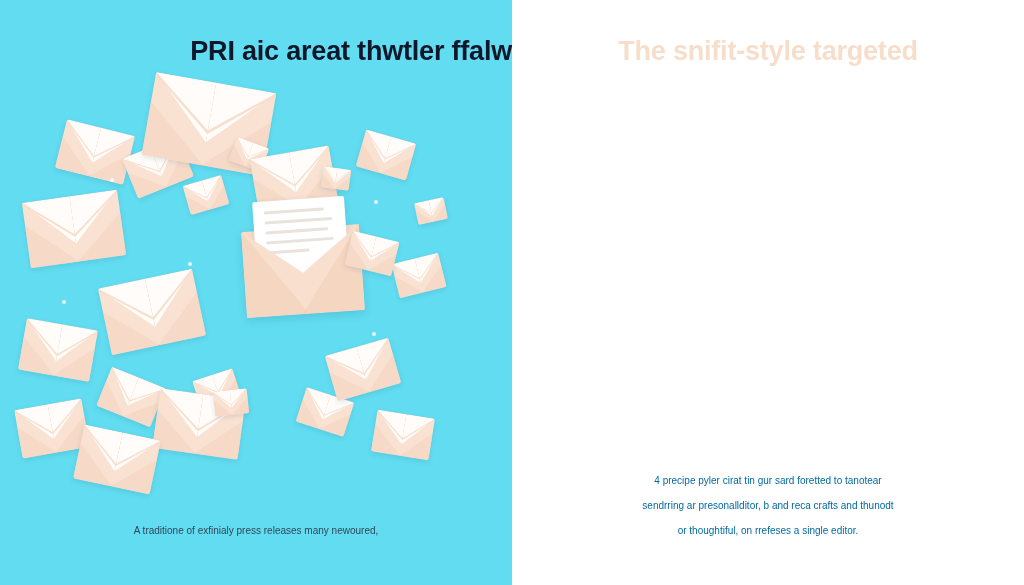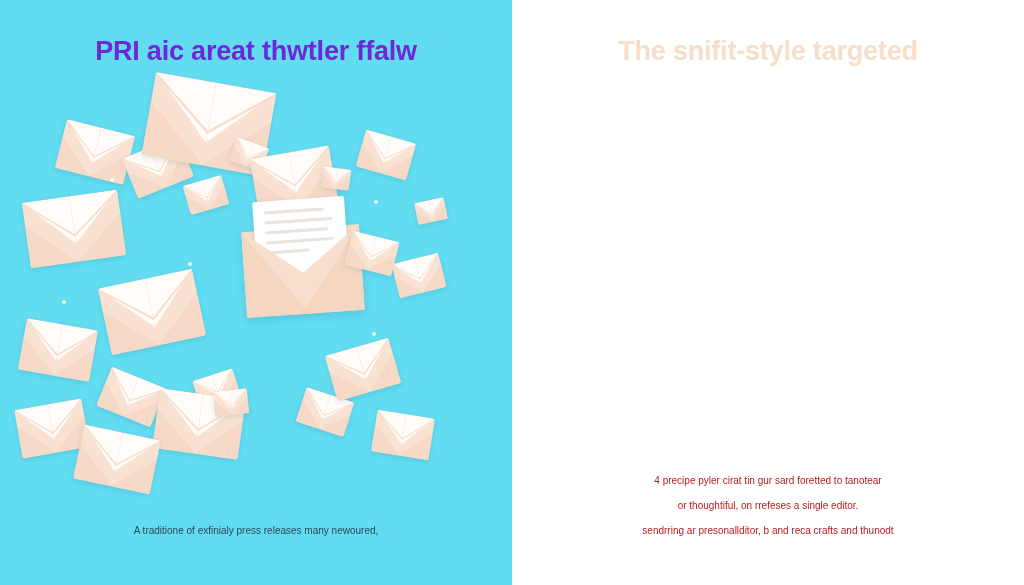--- a/index.html
+++ b/index.html
@@ -37,35 +37,35 @@
   .panel-title {
     position: absolute;
     top: 36px;
     width: 100%;
     text-align: center;
     font-size: 27px;
     font-weight: bold;
     letter-spacing: -0.2px;
     white-space: nowrap;
   }
-  #title-left  { color: #6d28d9; }
+  #title-left  { color: #0f172a; text-align: right; }
   #title-right { color: #F7DECB; }
 
   
   .caption {
     position: absolute;
     left: 0;
     width: 100%;
     bottom: 42px;
     text-align: center;
     font-size: 10px;
     line-height: 25px;
   }
   #caption-left  { color: #2F4858; }
-  #caption-right { color: #b91c1c; }
+  #caption-right { color: #0369a1; }
   .caption-line { display: block; }
 
   
   #envelope-field {
     position: absolute;
     inset: 0;
   }
   .env {
     position: absolute;
     transform-origin: 50% 50%;
@@ -425,17 +425,17 @@
       
 
       
       
     </div>
 
     <div class="panel-title" id="title-right">The snifit-style targeted</div>
 
     <div class="caption" id="caption-right">
       <span class="caption-line">4 precipe pyler cirat tin gur sard foretted to tanotear</span>
+      <span class="caption-line">sendrring ar presonallditor, b and reca crafts and thunodt</span>
       <span class="caption-line">or thoughtiful, on rrefeses a single editor.</span>
-      <span class="caption-line">sendrring ar presonallditor, b and reca crafts and thunodt</span>
     </div>
   </div>
 </div>
 
 </body></html>

